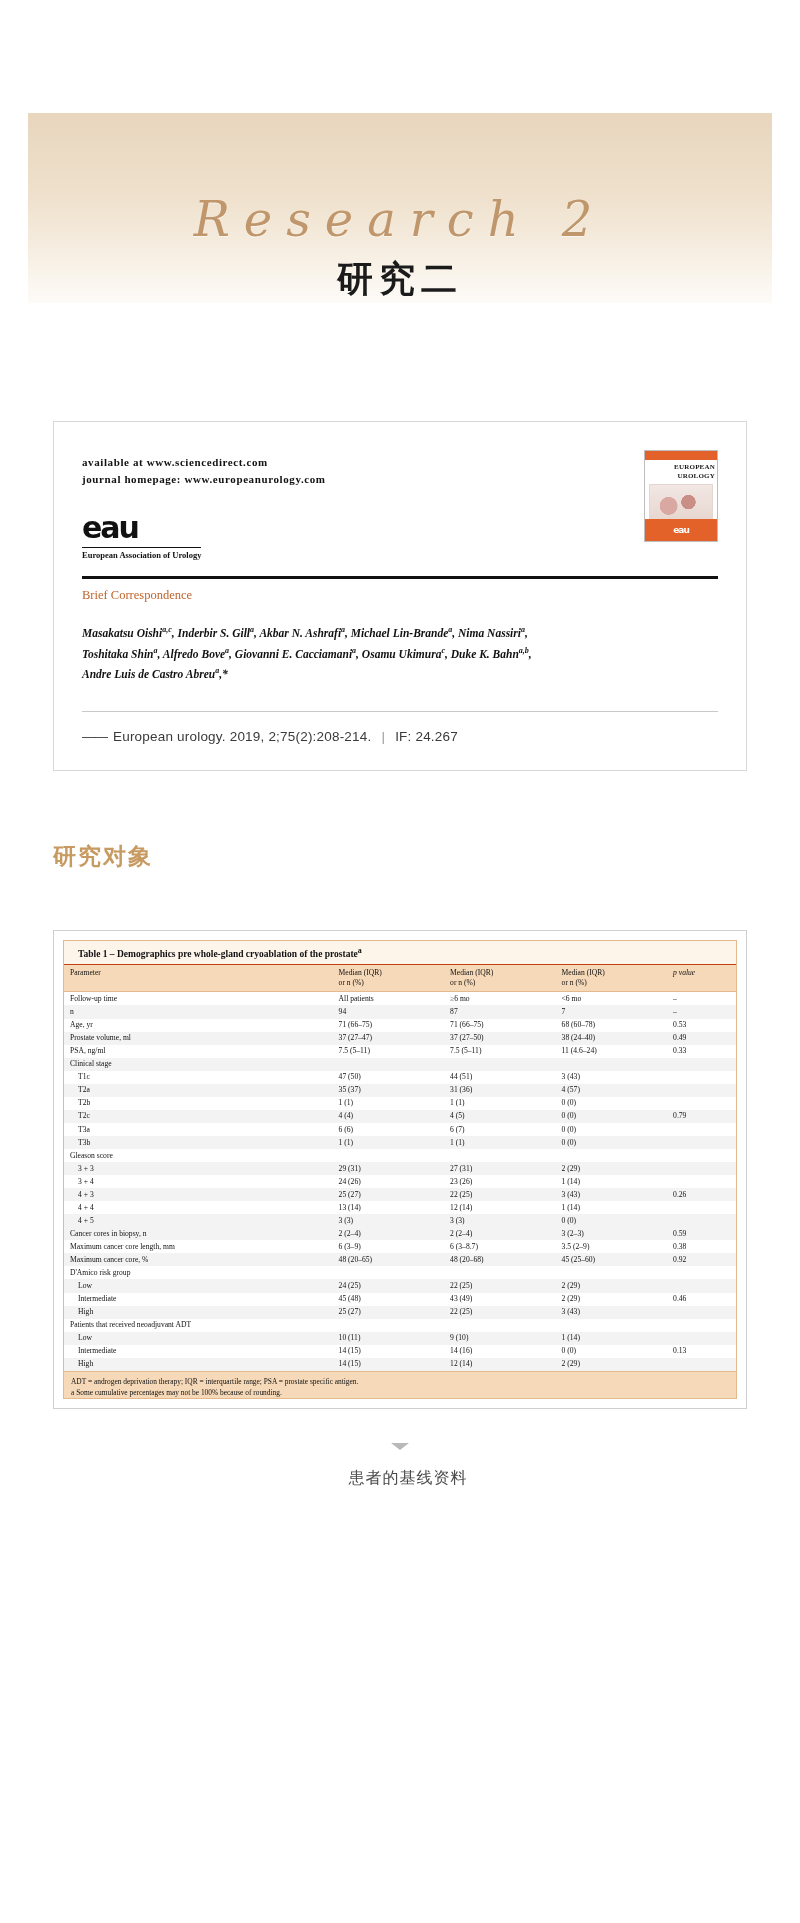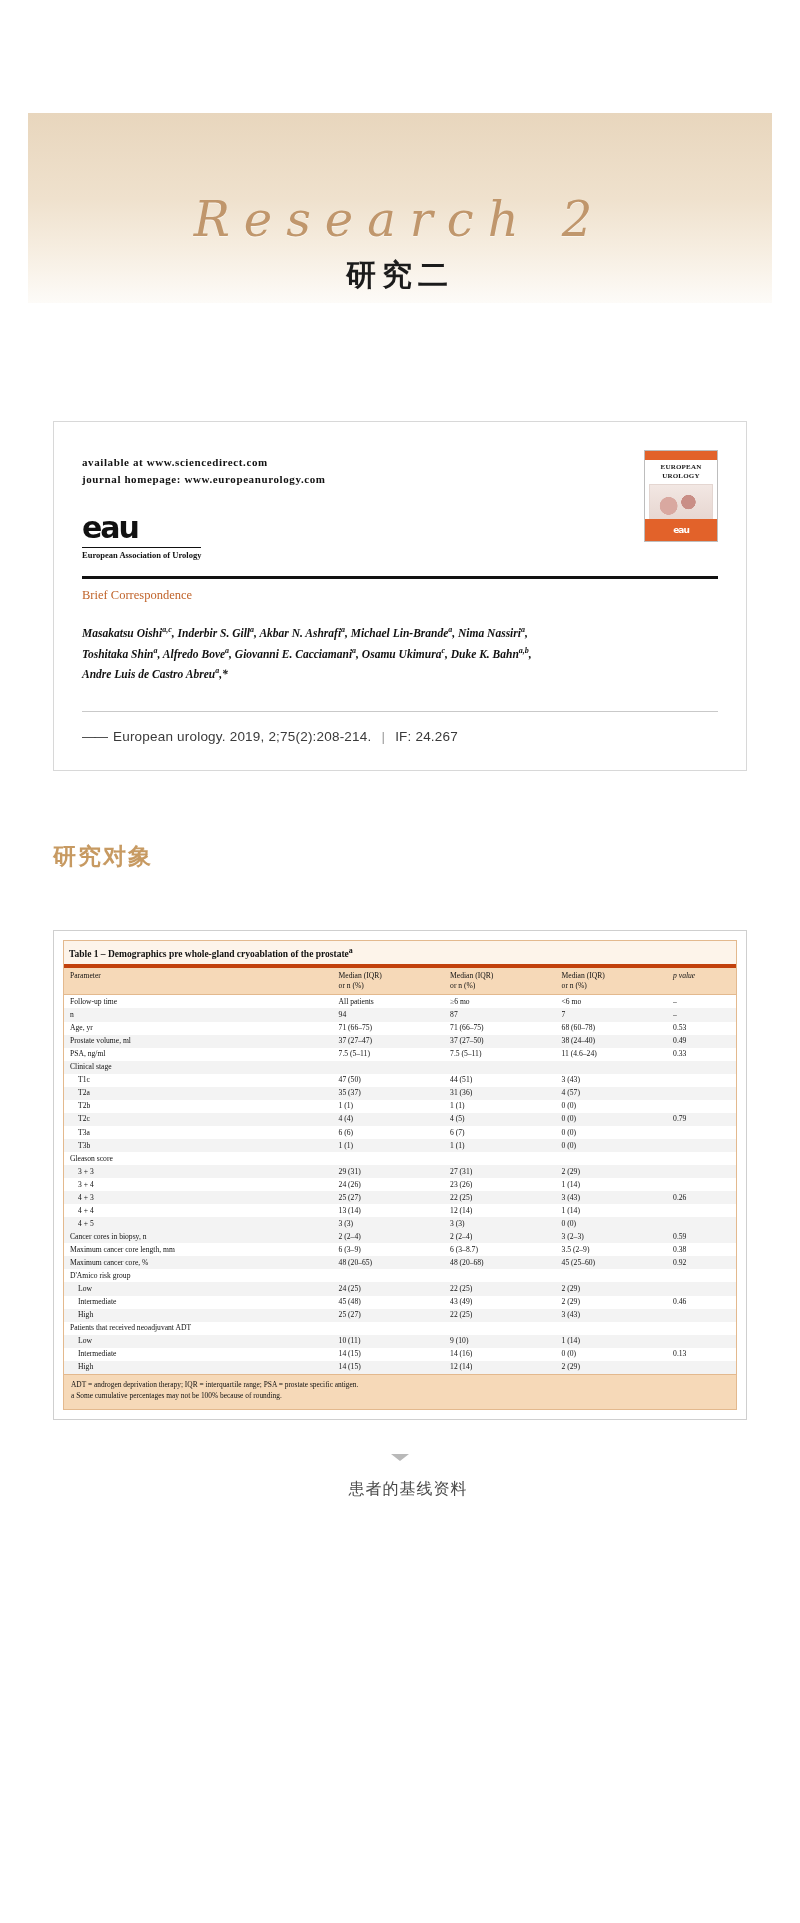--- a/index.html
+++ b/index.html
@@ -33,21 +33,21 @@
     opacity: .85;
     text-shadow: 0 1px 0 rgba(255,255,255,.6);
   }
   .banner-cn {
     position: absolute;
     top: 142px;
     left: 0; right: 0;
     text-align: center;
     font-family: Liberation Mono, monospace;
     font-weight: 700;
-    font-size: 30px;
+    font-size: 36px;
     letter-spacing: 6px;
     color: #1b1b1b;
   }
 
   
   .paper-card {
     margin: 118px 53px 0 53px;
     border: 1px solid #d8d8d8;
     background: #fff;
     padding: 28px 28px 26px 28px;
@@ -95,21 +95,21 @@
     flex: none;
   }
   .jc-top {
     height: 9px;
     background: #e2622a;
   }
   .jc-title {
     font-family: "Liberation Serif", serif;
     font-size: 7px;
     font-weight: 700;
-    text-align: center;
+    text-align: right;
     line-height: 1.25;
     color: #1a1a1a;
     padding: 3px 2px 1px;
     letter-spacing: .2px;
   }
   .jc-art {
     margin: 2px 4px 0;
     height: 40px;
     background:
       radial-gradient(circle at 30% 55%, #d9a8a0 0 18%, transparent 19%),
@@ -202,26 +202,26 @@
   
   .table-card {
     margin: 58px 53px 0 53px;
     border: 1px solid #cfcfcf;
     background: #fff;
     padding: 9px;
   }
   .tbl-inner { border: 1px solid #e3b98e; }
   .tbl-caption {
     background: #fdf4ea;
-    border-bottom: 4px solid #c2410c;
+    border-bottom: 1px solid #c2410c;
     font-family: "Liberation Serif", serif;
     font-weight: 700;
     font-size: 9.5px;
     color: #111;
-    padding: 5px 5px;
+    padding: 5px 14px;
   }
   table.demo {
     width: 100%;
     border-collapse: collapse;
     font-family: "Liberation Serif", serif;
     font-size: 7.6px;
     color: #111;
   }
   table.demo th {
     background: #f6d9b8;
@@ -241,21 +241,21 @@
   }
   table.demo tr.alt td { background: #f3f3f3; }
   table.demo td.ind { padding-left: 14px; }
   .tbl-foot {
     background: #f6d9b8;
     border-top: 1px solid #e3b98e;
     font-family: "Liberation Serif", serif;
     font-size: 7.4px;
     line-height: 1.5;
     color: #111;
-    padding: 4px 7px 8px;
+    padding: 4px 7px 0;
   }
   .tbl-foot .fn2 { display: block; }
 
   
   .foot-arrow {
     margin: 34px auto 0;
     width: 0; height: 0;
     border-left: 9px solid transparent;
     border-right: 9px solid transparent;
     border-top: 7px solid #b9b9b9;

